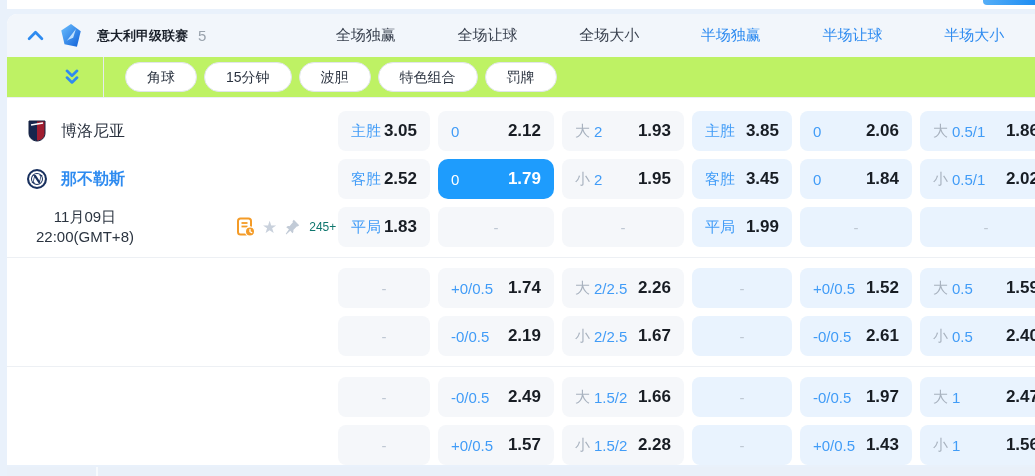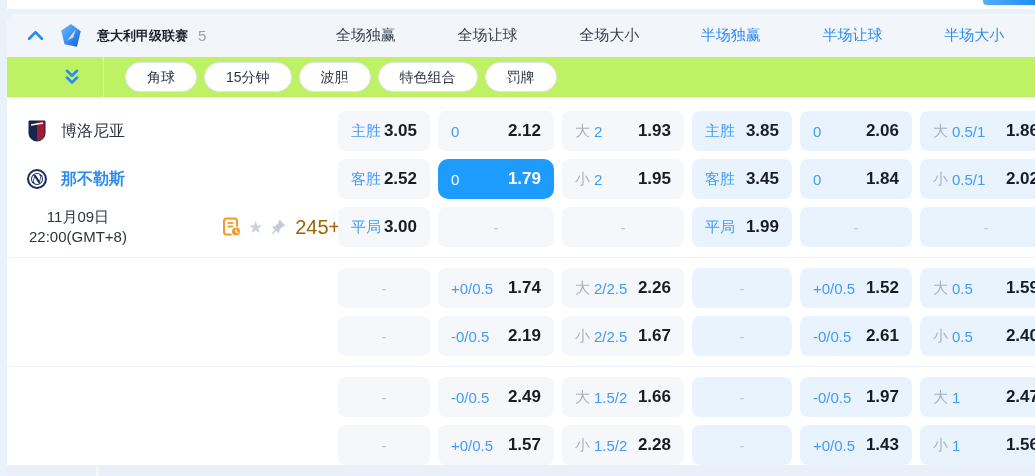--- a/index.html
+++ b/index.html
@@ -52,21 +52,21 @@
   .odds-row{display:flex;gap:8px;}
   .sec-divider{height:1px;background:#edf0f4;margin:10px 0;}
 
   .team-row{height:40px;display:flex;align-items:center;padding-left:20px;cursor:pointer;}
   .team-name{margin-left:14px;font-size:16px;color:#2b3340;}
   .team-name.away{color:#2e8bf0;font-weight:bold;}
   .meta-row{height:40px;display:flex;align-items:center;gap:16px;}
   .date-block{margin-left:22px;width:112px;text-align:center;font-size:15px;line-height:1.35;color:#2b3440;}
   .meta-icons{margin-left:79px;display:flex;align-items:center;gap:6px;}
   .star-glyph{font-size:17px;color:#c9d1dc;line-height:1;cursor:pointer;}
-  .more-count{font-size:20px;color:#a16207;margin-left:2px;cursor:pointer;}
+  .more-count{font-size:12px;color:#0f766e;margin-left:2px;cursor:pointer;}
 
   
   .napoli-logo{
     width:20px;height:20px;border-radius:50%;box-sizing:border-box;
     border:2px solid #18305e;box-shadow:inset 0 0 0 2px #fff,inset 0 0 0 3px #18305e;
     display:flex;align-items:center;justify-content:center;background:#fff;
     font-family:"DejaVu Serif","Liberation Serif",serif;font-style:italic;font-weight:bold;
     font-size:11px;color:#18305e;flex-shrink:0;
   }
 
@@ -261,21 +261,21 @@
                 <span>0.5/1</span>
               </span>
               <span class="val">2.02</span>
             </div>
           </div>
           <div class="odds-row">
             <div class="cell c0 ft">
               <span class="lab">
                 <span>平局</span>
               </span>
-              <span class="val">3.00</span>
+              <span class="val">1.83</span>
             </div>
             <div class="cell c1 ft dashcell">
               <span class="dash">-</span>
             </div>
             <div class="cell c2 ft dashcell">
               <span class="dash">-</span>
             </div>
             <div class="cell c3 ht">
               <span class="lab">
                 <span>平局</span>

